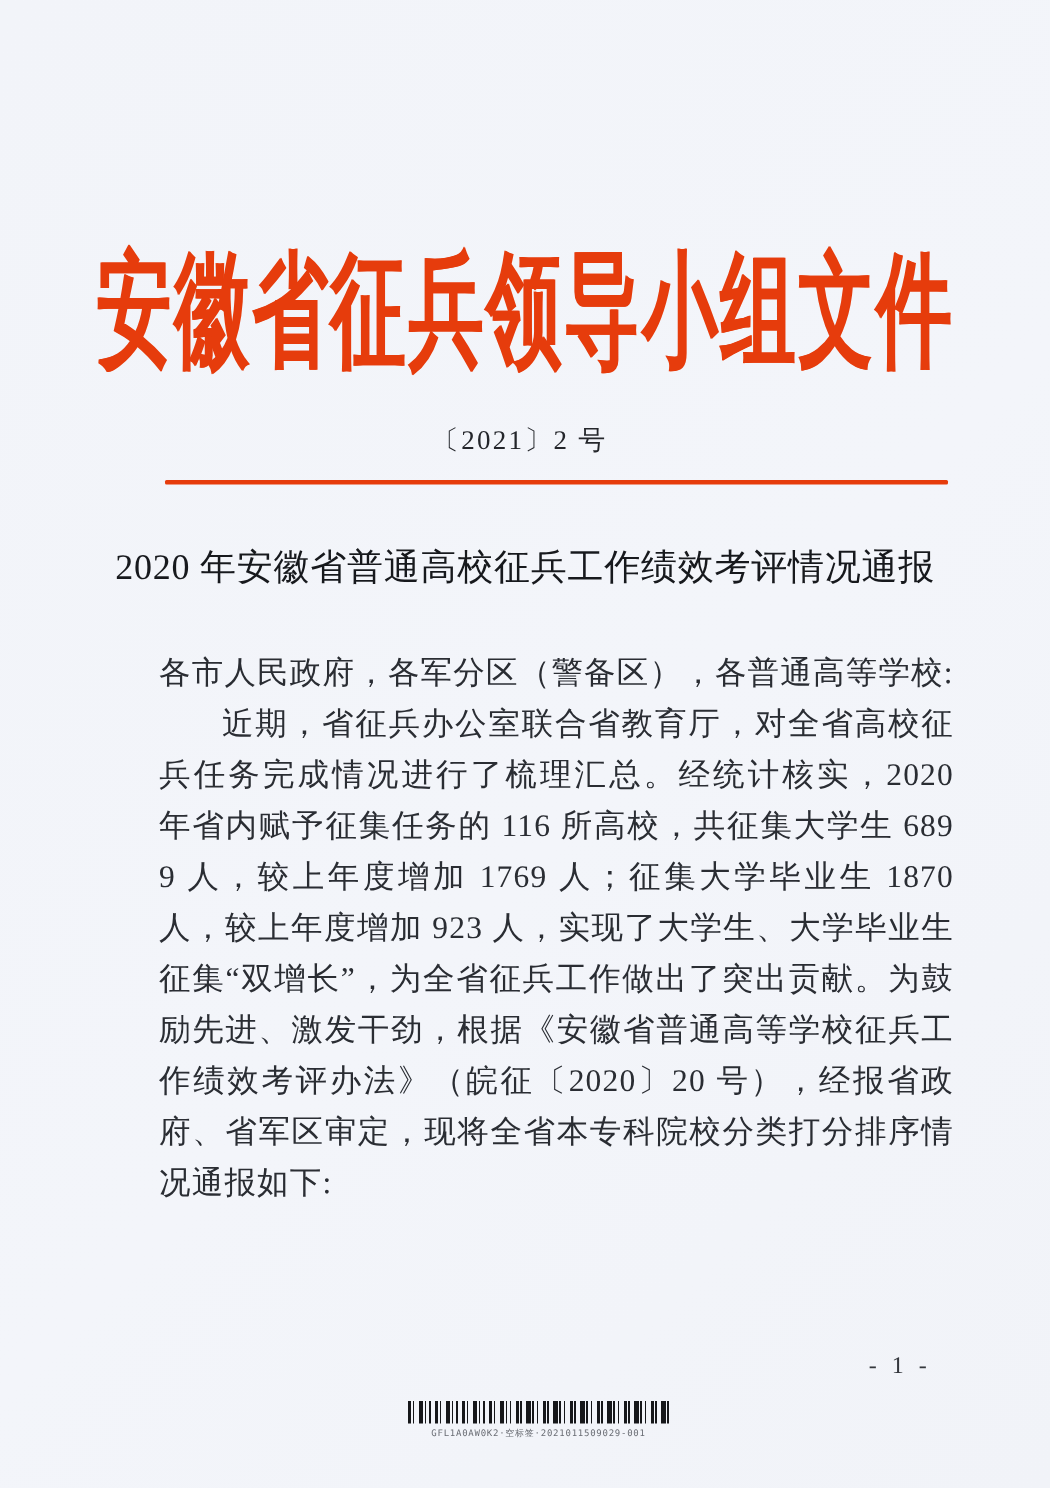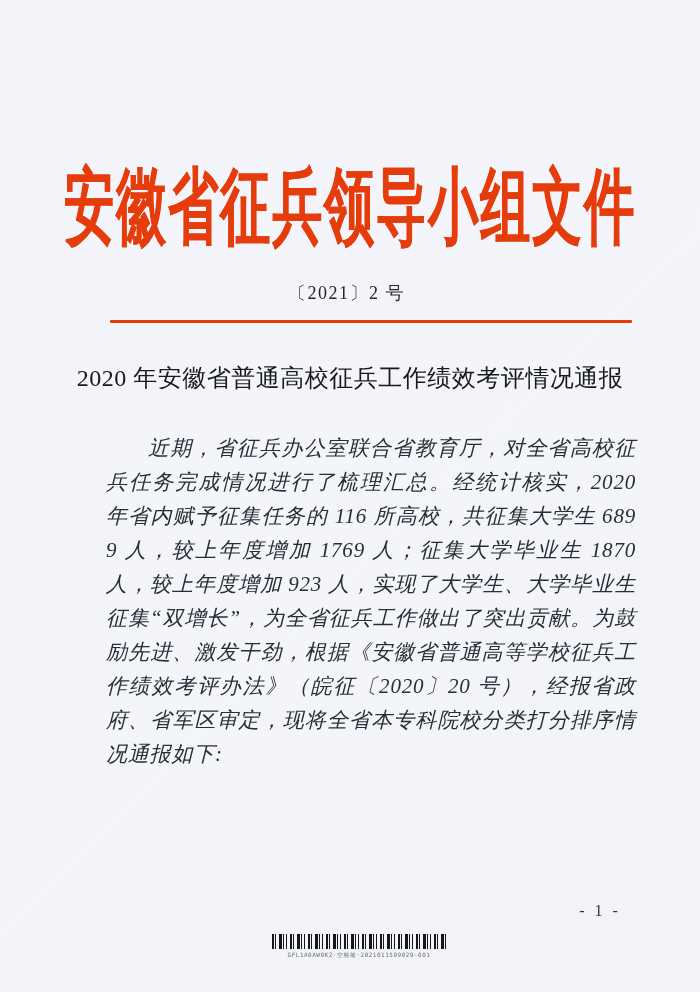--- a/index.html
+++ b/index.html
@@ -56,21 +56,21 @@
   }
   .body{
     position:absolute;top:431px;left:106px;width:530px;
     font-size:21px;line-height:34px;
     letter-spacing:0.8px;
     text-align:justify;
     word-break:break-all;
     color:var(--ink);
   }
   .body p{margin:0;}
-  .para.indent{text-indent:2em;font-style:italic;}
+  .para.indent{text-indent:2em;}
   .bold{font-weight:bold;color:#1c1e23;}
   .page-number{
     position:absolute;top:902px;left:560px;width:80px;
     text-align:center;
     font-size:16px;letter-spacing:3px;color:#34373d;
     font-family:"Liberation Serif","DejaVu Serif",serif;
   }
   .barcode{
     position:absolute;top:934px;left:272px;width:174px;height:15px;
     background-image:repeating-linear-gradient(90deg,
@@ -96,20 +96,21 @@
     <span class="org-title">安徽省征兵领导小组文件</span>
   </div>
 
   <div class="doc-number">〔2021〕2 号</div>
 
   <div class="red-rule"></div>
 
   <div class="doc-title">2020 年安徽省普通高校征兵工作绩效考评情况通报</div>
 
   <div class="body">
+    <p class="para">各市人民政府，各军分区（警备区），各普通高等学校:</p>
     <p class="para indent">近期，省征兵办公室联合省教育厅，对全省高校征兵任务完成情况进行了梳理汇总。经统计核实，2020 年省内赋予征集任务的 116 所高校，共征集大学生 6899 人，较上年度增加 1769 人；征集大学毕业生 1870 人，较上年度增加 923 人，实现了大学生、大学毕业生征集“双增长”，为全省征兵工作做出了突出贡献。为鼓励先进、激发干劲，根据《安徽省普通高等学校征兵工作绩效考评办法》（皖征〔2020〕20 号），经报省政府、省军区审定，现将全省本专科院校分类打分排序情况通报如下:</p>
   </div>
 
   <div class="page-number">- 1 -</div>
 
   <div class="barcode"></div>
 
   <div class="barcode-caption">GFL1A0AW0K2·空标签·2021011509029-001</div>
 
 </div>

